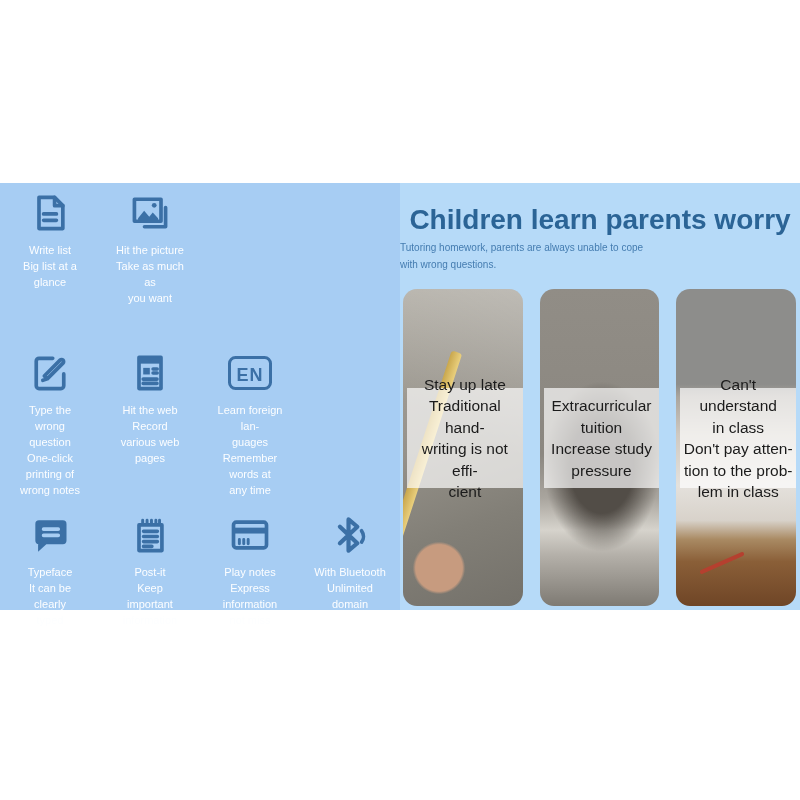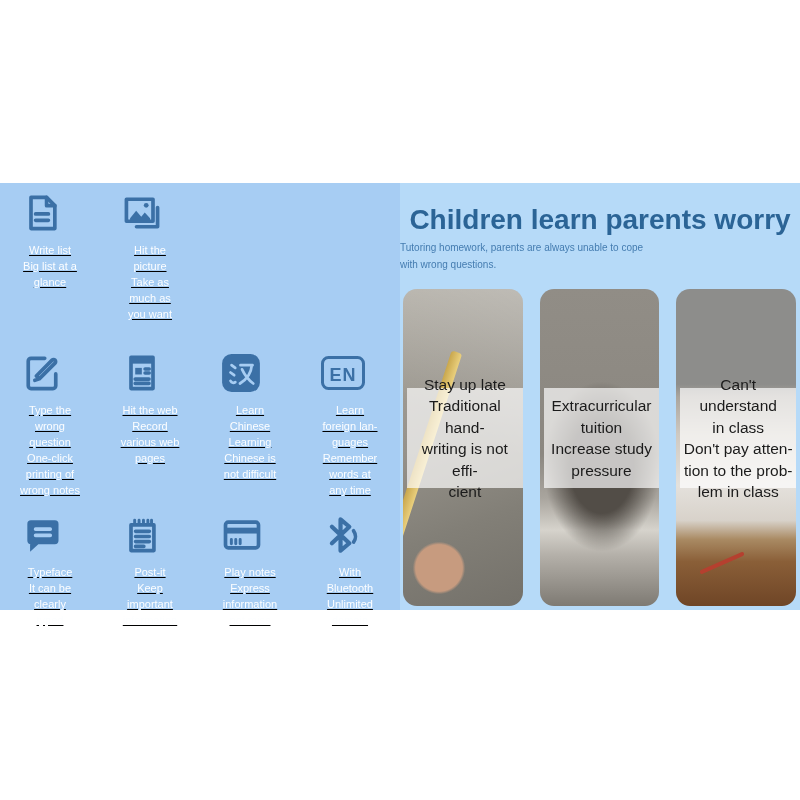--- a/index.html
+++ b/index.html
@@ -4,22 +4,22 @@
 <style>
   html,body{margin:0;padding:0;background:#ffffff;}
   .page{position:relative;width:800px;height:800px;background:#ffffff;overflow:hidden;
         font-family:"Liberation Sans",sans-serif;}
   .band{position:absolute;top:183px;left:0;width:800px;height:427px;display:flex;}
 
   
   .left{width:400px;height:100%;background:#a7cdf3;box-sizing:border-box;padding-top:7px;}
   .feat-row{display:flex;height:160px;}
   .feat-row.r2{height:162px;}
-  .cell{width:25%;text-align:center;box-sizing:border-box;padding:0 20px;text-decoration:underline;}
-  .ic{height:46px;display:flex;align-items:center;margin-bottom:6px;}
+  .cell{width:25%;text-align:center;box-sizing:border-box;padding:0 14px;}
+  .ic{height:46px;display:flex;align-items:center;justify-content:center;margin-bottom:6px;}
   .ic svg{display:block;}
   .ft{color:#fdfeff;font-size:11px;line-height:16px;white-space:pre-line;}
 
   
   .right{width:400px;height:100%;background:#b6daf8;box-sizing:border-box;padding-top:22px;}
   .h1{text-align:center;color:#2b6496;font-size:28px;line-height:30px;font-weight:bold;}
   .sub{color:#447cb0;font-size:10px;line-height:17px;margin-top:4px;white-space:pre-line;}
   .cards{display:flex;gap:17px;padding:0 4px 0 3px;margin-top:16px;}
   .card{position:relative;flex:1 1 0;height:317px;border-radius:14px;overflow:hidden;}
   .photo{position:absolute;inset:0;}
@@ -100,32 +100,20 @@
               <rect class="fl" x="8.3" y="9.2" width="3.6" height="3.6"></rect>
               <path class="st" d="M13.7 9.8h2.2M13.7 12h2.2M8.3 15.3h7.5M8.3 17.7h7.5"></path>
             </svg>
           </div>
           <div class="ft">Hit the web
 Record various web
 pages</div>
         </div>
         <div class="cell">
           <div class="ic">
-            <svg width="42" height="42" viewBox="0 0 40 40">
-              <rect class="fl" x="2" y="2" width="36" height="36" rx="9"></rect>
-              <path class="ko" style="stroke-width:2.6" d="M11 12.5l3.5 2.6M10 19.5l3.5 2.6M10 27.5c1.2 2 3 2.4 4.6 1.2"></path>
-              <path class="ko" style="stroke-width:2.6" d="M19.5 12.5h11.5M30.3 12.5c-.5 7-4.8 13.5-11.3 17.5M21 16.5c2.6 5.6 6.5 10.4 10.7 13.5"></path>
-            </svg>
-          </div>
-          <div class="ft">Learn Chinese
-Learning Chinese is
-not difficult</div>
-        </div>
-        <div class="cell">
-          <div class="ic">
             <svg width="46" height="36" viewBox="0 0 46 36">
               <rect class="st" style="stroke-width:3" x="2.5" y="2.5" width="41" height="31" rx="6"></rect>
               <text x="23" y="25.5" text-anchor="middle" font-size="18" font-weight="bold" fill="#3b70a6" letter-spacing="1">EN</text>
             </svg>
           </div>
           <div class="ft">Learn foreign lan-
 guages
 Remember words at
 any time</div>
         </div>

